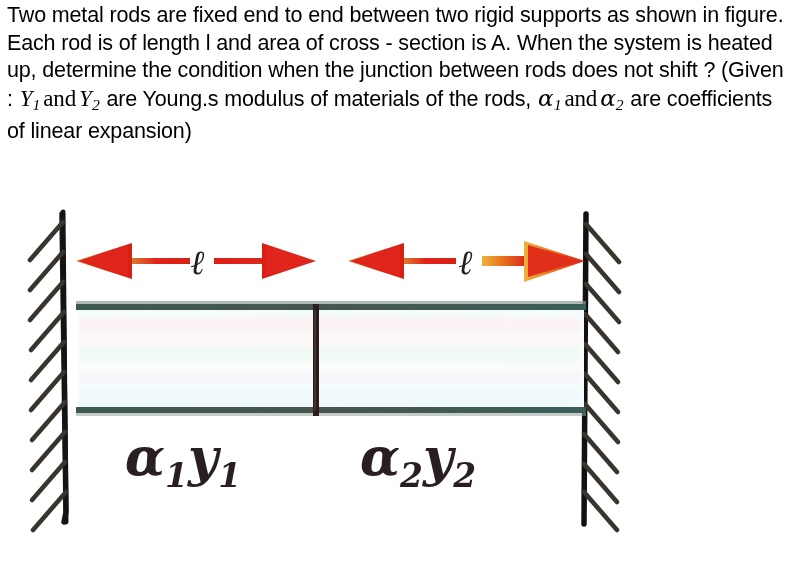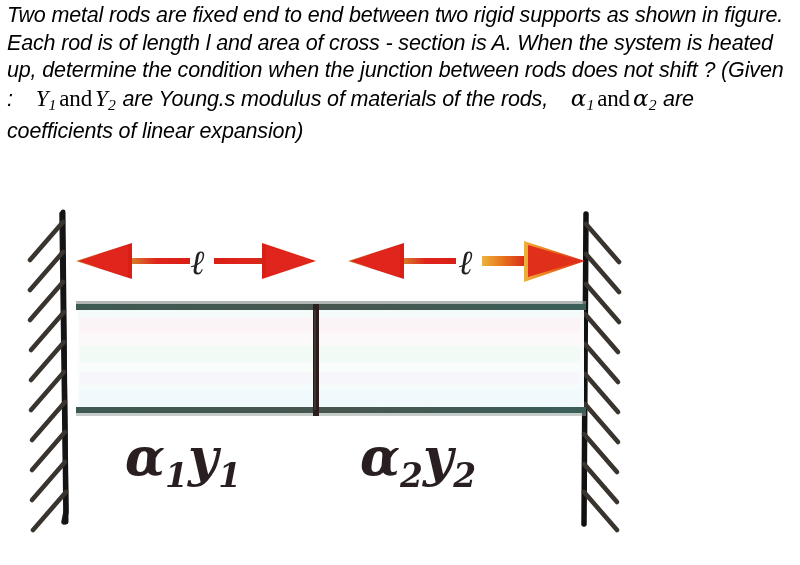--- a/index.html
+++ b/index.html
@@ -22,29 +22,27 @@
     left: 7px;
     top: 2px;
     width: 786px;
     font-size: 21.5px;
     line-height: 27.5px;
     letter-spacing: -0.15px;
     color: #000;
   }
   #question-block .qtext {
     display: inline;
-    font-style: italic;
   }
   
   .math {
     font-family: "Liberation Serif", "DejaVu Serif", serif;
     font-style: italic;
     font-size: 23px;
     padding: 0 1px;
-    margin-left: 16px;
   }
   .math .sub {
     font-style: italic;
     font-size: 0.68em;
     vertical-align: -0.28em;
     padding-left: 0.3px;
   }
   .math .rm {
     font-style: normal;
     padding: 0 3px;

